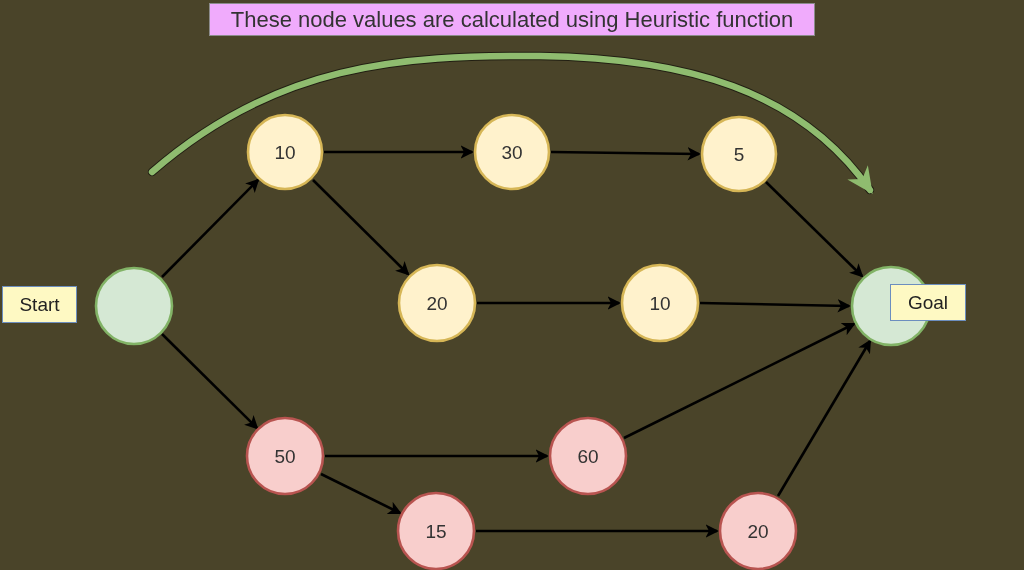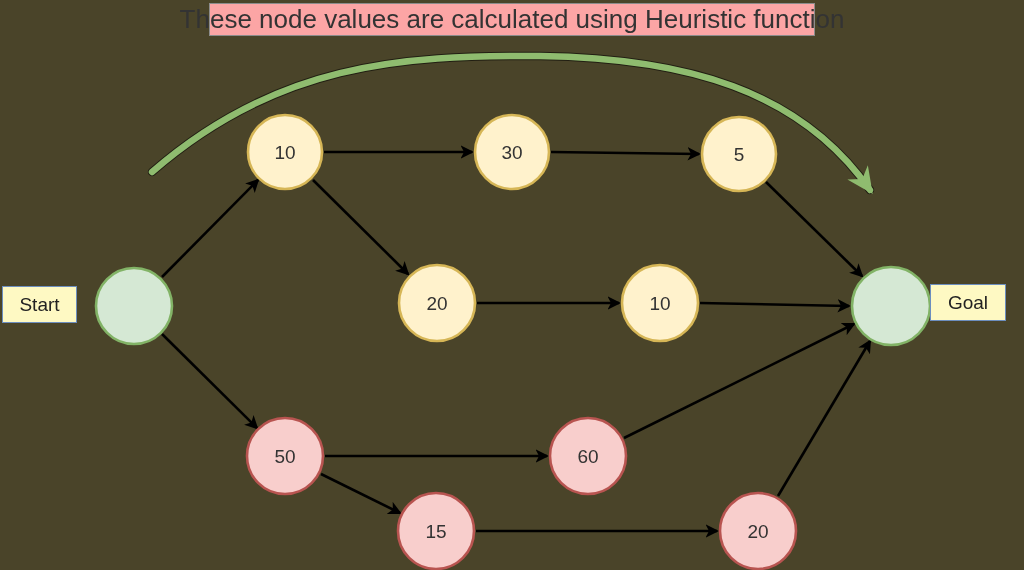--- a/index.html
+++ b/index.html
@@ -33,38 +33,38 @@
   .annotation-arrow {
     fill: none;
     stroke-width: 6.4;
     stroke-linecap: round;
   }
 
   .title-box {
     position: absolute;
     left: 209px; top: 3px;
     width: 604px; height: 31px;
-    background: #fca5a5;
+    background: #f0abfc;
     border: 1.5px solid #8C8C8C;
     color: #333333;
-    font-size: 26px;
+    font-size: 22px;
     display: flex; align-items: center; justify-content: center;
     white-space: nowrap;
   }
   .terminal-label {
     position: absolute;
     height: 35px;
     background: #fef9c3;
     border: 1.5px solid #6C8EBF;
     color: #222222;
     font-size: 19px;
     display: flex; align-items: center; justify-content: center;
   }
   .start-label { left: 2px;  top: 286px; width: 73px; }
-  .goal-label  { left: 890px; top: 284px; width: 74px; margin-left: 40px; }
+  .goal-label  { left: 890px; top: 284px; width: 74px; }
 </style>
 </head>
 <body>
 
 <div class="canvas">
 
   <svg width="1024" height="570" viewBox="0 0 1024 570">
     <defs>
       <marker id="arrowBlack" viewBox="0 0 10 10" refX="8.5" refY="5" markerWidth="5.2" markerHeight="5.2" orient="auto-start-reverse">
         <path d="M0,0 L10,5 L0,10 L2.6,5 Z" fill="#000000"></path>

